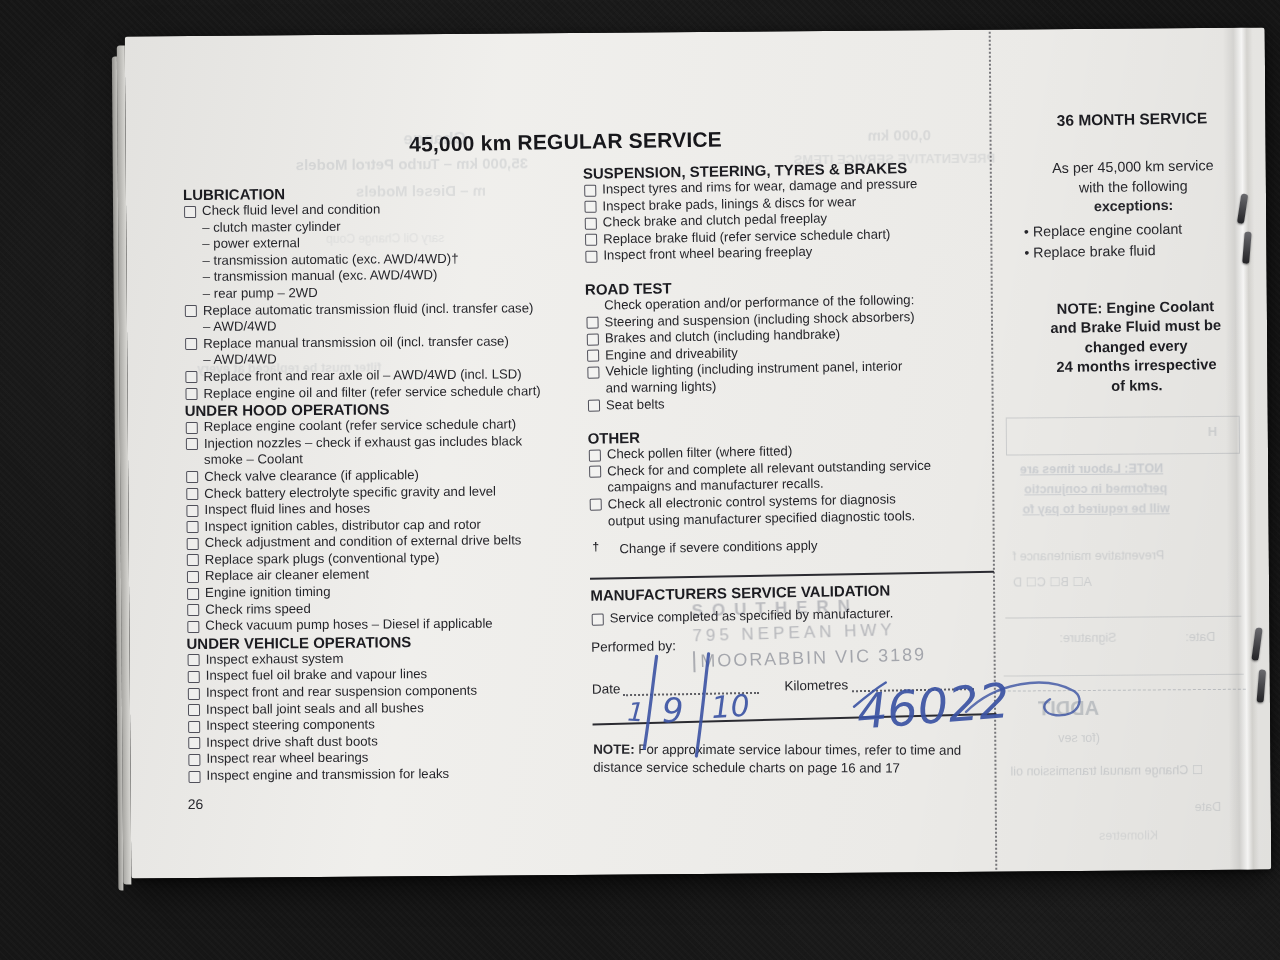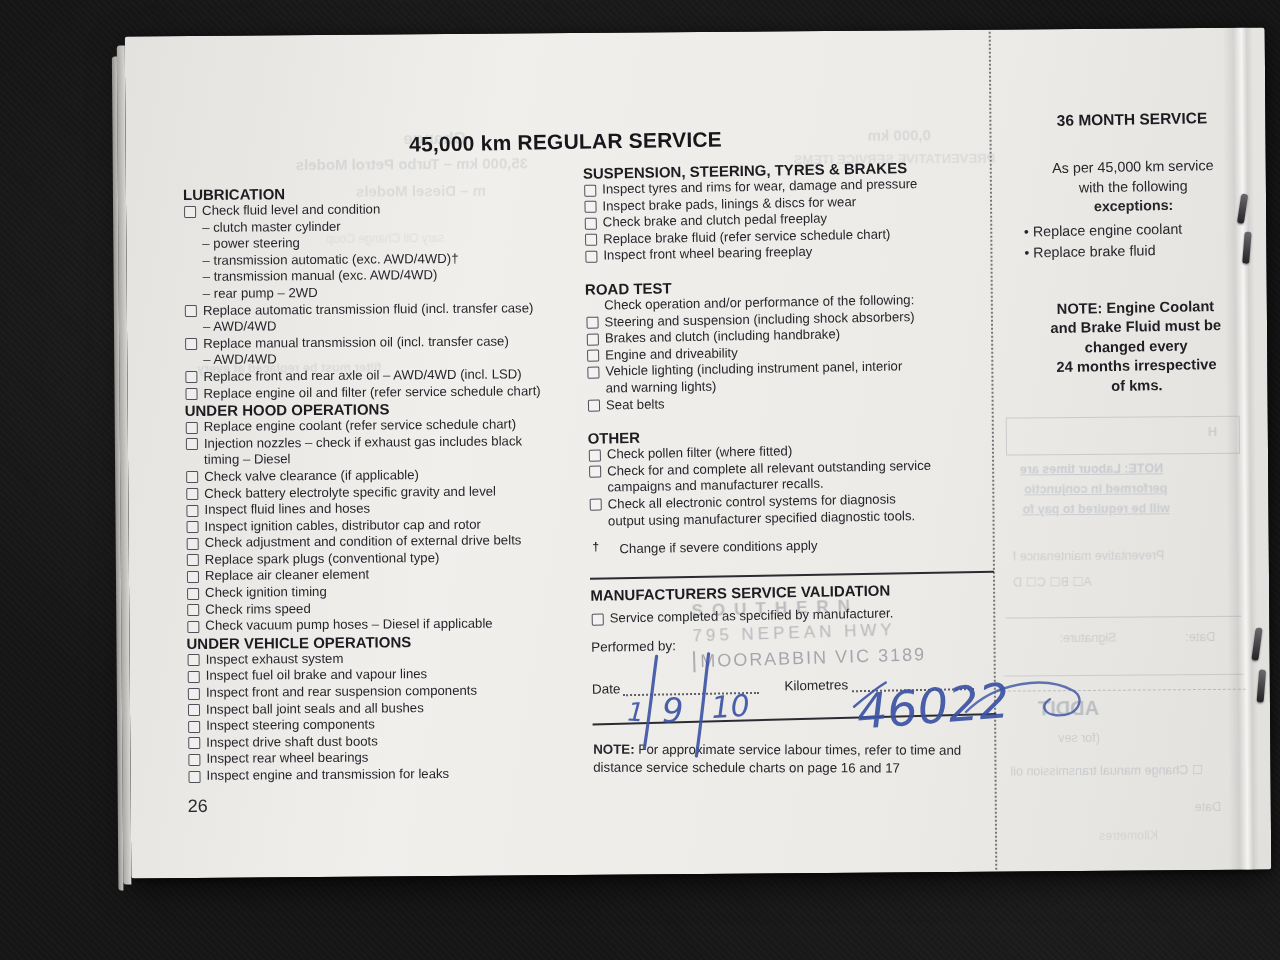--- a/index.html
+++ b/index.html
@@ -61,21 +61,21 @@
     transform:rotate(1.15deg);width:402px;}
   .noteblock b{font-weight:bold;}
 
   .rc-header{font-size:15.5px;font-weight:bold;color:#1c1c21;}
   .rc-intro{margin-top:29px;font-size:14.3px;line-height:19.5px;}
   .rc-exc{font-weight:bold;}
   .rc-bullets{margin-top:3px;text-align:left;font-size:14.3px;line-height:21px;padding-left:14px;}
   .rc-bullets .bl::before{content:"•  ";font-size:14px;}
   .rc-note{margin-top:37px;font-weight:bold;font-size:14.7px;line-height:19.5px;color:#1e1e23;}
 
-  .pagenum{position:absolute;left:57px;top:760px;font-size:18px;color:#2a2a2f;text-align:center;}
+  .pagenum{position:absolute;left:57px;top:760px;font-size:14px;color:#2a2a2f;text-align:center;}
 
   .stamp{position:absolute;left:563px;top:566px;width:290px;text-align:left;
     color:rgba(72,78,96,0.55);transform:rotate(-1.3deg);z-index:5;pointer-events:none;
     font-family:"Liberation Sans",sans-serif;}
   .stamp .s1{font-size:17px;font-weight:bold;letter-spacing:9px;opacity:.55;filter:blur(.4px);}
   .stamp .s2{font-size:17px;letter-spacing:4px;margin-top:5px;opacity:.6;filter:blur(.3px);}
   .stamp .s3{font-size:18px;letter-spacing:2px;margin-top:5px;opacity:.8;border-left:2px solid rgba(72,78,96,0.5);padding-left:5px;}
 
   .hand{position:absolute;left:440px;top:590px;z-index:6;pointer-events:none;}
 
@@ -122,42 +122,42 @@
   <div class="ghost" style="left:880px;top:734px;font-size:12.5px;opacity:.22;font-weight:normal;">☐ Change manual transmission oil</div>
   <div class="ghost" style="left:1064px;top:772px;font-size:12.5px;opacity:.18;font-weight:normal;">Date</div>
   <div class="ghost" style="left:968px;top:800px;font-size:12.5px;opacity:.14;font-weight:normal;">Kilometres</div>
 
   <div class="title">45,000 km REGULAR SERVICE</div>
 
   <div class="col col-left">
       <div class="sec-header">LUBRICATION</div>
       <div class="row"><span class="cb"></span><span>Check fluid level and condition</span></div>
       <div class="row"><span>– clutch master cylinder</span></div>
-      <div class="row"><span>– power steering</span></div>
+      <div class="row"><span>– power external</span></div>
       <div class="row"><span>– transmission automatic (exc. AWD/4WD)†</span></div>
       <div class="row"><span>– transmission manual (exc. AWD/4WD)</span></div>
       <div class="row"><span>– rear pump – 2WD</span></div>
       <div class="row"><span class="cb"></span><span>Replace automatic transmission fluid (incl. transfer case)</span></div>
       <div class="row"><span>– AWD/4WD</span></div>
       <div class="row"><span class="cb"></span><span>Replace manual transmission oil (incl. transfer case)</span></div>
       <div class="row"><span>– AWD/4WD</span></div>
       <div class="row"><span class="cb"></span><span>Replace front and rear axle oil – AWD/4WD (incl. LSD)</span></div>
       <div class="row"><span class="cb"></span><span>Replace engine oil and filter (refer service schedule chart)</span></div>
       <div class="sec-header">UNDER HOOD OPERATIONS</div>
       <div class="row"><span class="cb"></span><span>Replace engine coolant (refer service schedule chart)</span></div>
       <div class="row"><span class="cb"></span><span>Injection nozzles – check if exhaust gas includes black</span></div>
-      <div class="row"><span>timing – Diesel</span></div>
+      <div class="row"><span>smoke – Coolant</span></div>
       <div class="row"><span class="cb"></span><span>Check valve clearance (if applicable)</span></div>
       <div class="row"><span class="cb"></span><span>Check battery electrolyte specific gravity and level</span></div>
       <div class="row"><span class="cb"></span><span>Inspect fluid lines and hoses</span></div>
       <div class="row"><span class="cb"></span><span>Inspect ignition cables, distributor cap and rotor</span></div>
       <div class="row"><span class="cb"></span><span>Check adjustment and condition of external drive belts</span></div>
       <div class="row"><span class="cb"></span><span>Replace spark plugs (conventional type)</span></div>
       <div class="row"><span class="cb"></span><span>Replace air cleaner element</span></div>
-      <div class="row"><span class="cb"></span><span>Check ignition timing</span></div>
+      <div class="row"><span class="cb"></span><span>Engine ignition timing</span></div>
       <div class="row"><span class="cb"></span><span>Check rims speed</span></div>
       <div class="row"><span class="cb"></span><span>Check vacuum pump hoses – Diesel if applicable</span></div>
       <div class="sec-header">UNDER VEHICLE OPERATIONS</div>
       <div class="row"><span class="cb"></span><span>Inspect exhaust system</span></div>
       <div class="row"><span class="cb"></span><span>Inspect fuel oil brake and vapour lines</span></div>
       <div class="row"><span class="cb"></span><span>Inspect front and rear suspension components</span></div>
       <div class="row"><span class="cb"></span><span>Inspect ball joint seals and all bushes</span></div>
       <div class="row"><span class="cb"></span><span>Inspect steering components</span></div>
       <div class="row"><span class="cb"></span><span>Inspect drive shaft dust boots</span></div>
       <div class="row"><span class="cb"></span><span>Inspect rear wheel bearings</span></div>

